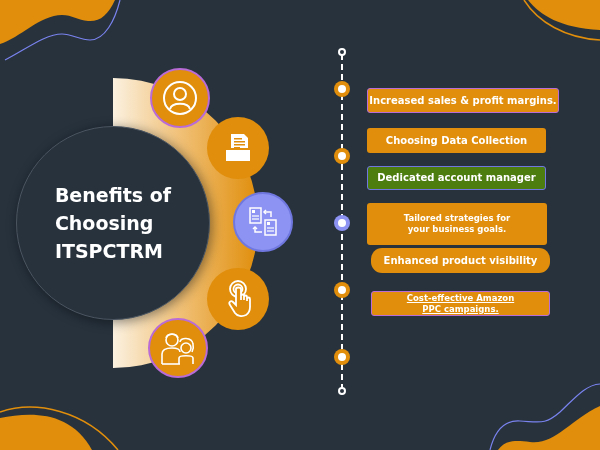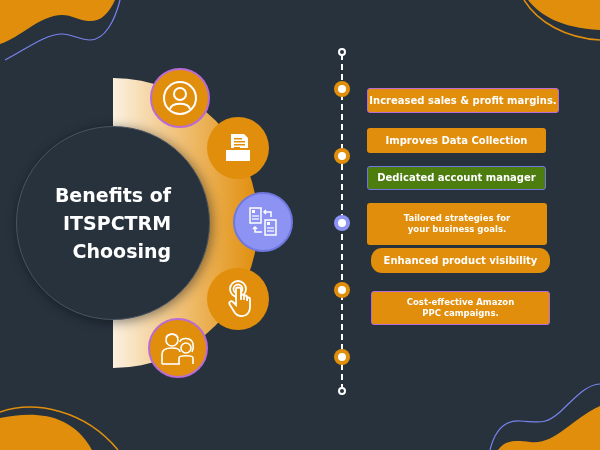--- a/index.html
+++ b/index.html
@@ -1,19 +1,19 @@
 <!DOCTYPE html>
 <html><head>
 <meta charset="utf-8">
 <style>
   html, body { margin: 0; padding: 0; }
   body { width: 600px; height: 450px; background: #27323d; position: relative; overflow: hidden; font-family: "DejaVu Sans", sans-serif; }
   .abs { position: absolute; }
   .deco { position: absolute; left: 0; top: 0; }
-  .big-circle { position: absolute; left: 16px; top: 126px; width: 192px; height: 192px; border-radius: 50%; background: #27323d; box-shadow: 2px 2px 12px rgba(0,0,0,0.45); border: 1px solid #4a5561; display: flex; align-items: center; justify-content: center; text-align: right; color: #fff; font-weight: bold; font-size: 19px; line-height: 28px; }
+  .big-circle { position: absolute; left: 16px; top: 126px; width: 192px; height: 192px; border-radius: 50%; background: #27323d; box-shadow: 2px 2px 12px rgba(0,0,0,0.45); border: 1px solid #4a5561; display: flex; align-items: center; justify-content: center; text-align: left; color: #fff; font-weight: bold; font-size: 19px; line-height: 28px; }
   .icon-circle { position: absolute; width: 56px; height: 56px; border-radius: 50%; background: #e08e0b; display: flex; align-items: center; justify-content: center; box-sizing: border-box; }
   .icon-circle.purple-border { border: 2px solid #b96bd6; }
   .icon-circle.blue { background: #8c93f2; border: 2px solid #7078e0; }
   .label-box { position: absolute; background: #e08e0b; color: #fff; font-weight: bold; font-size: 10px; text-align: center; border-radius: 3px; box-sizing: border-box; display: flex; align-items: center; justify-content: center; line-height: 12px; }
   .label-box.purple-border { border: 1.5px solid #b96bd6; }
   .label-box.blue { background: #4d7c0f; border: 1px solid #7078e0; }
   .label-box.small { font-size: 8.5px; line-height: 11px; }
   .tl-node { position: absolute; width: 16px; height: 16px; border-radius: 50%; background: #e08e0b; box-sizing: border-box; }
   .tl-node::after { content: ""; position: absolute; left: 4px; top: 4px; width: 8px; height: 8px; border-radius: 50%; background: #fff; }
   .tl-node.blue { background: #8c93f2; }
@@ -42,22 +42,22 @@
       <stop offset="0.45" stop-color="#f1c27a"></stop>
       <stop offset="1" stop-color="#e08e0b"></stop>
     </linearGradient>
   </defs>
   <path d="M113 78 A145 145 0 0 1 113 368 L113 318 A95 95 0 0 0 113 128 Z" fill="url(#arcg)"></path>
 </svg>
 
 <div class="big-circle">
   <div>
     <div>Benefits of</div>
+    <div>Choosing</div>
     <div>ITSPCTRM</div>
-    <div>Choosing</div>
   </div>
 </div>
 
 <div class="icon-circle purple-border" style="left:150px; top:68px; width:60px; height:60px;">
   <svg width="36" height="36" viewBox="0 0 36 36">
     <circle cx="18" cy="18" r="16" fill="none" stroke="#fff" stroke-width="2"></circle>
     <circle cx="18" cy="14" r="6" fill="none" stroke="#fff" stroke-width="2"></circle>
     <path d="M8 29 C10 22 26 22 28 29" fill="none" stroke="#fff" stroke-width="2"></path>
   </svg>
 </div>
@@ -119,26 +119,26 @@
 <div class="tl-node" style="left:334px; top:148px;"></div>
 <div class="tl-node blue" style="left:334px; top:215px;"></div>
 <div class="tl-node" style="left:334px; top:282px;"></div>
 <div class="tl-node" style="left:334px; top:349px;"></div>
 <div class="tl-end" style="left:338px; top:387px;"></div>
 
 <div class="label-box purple-border" style="left:367px; top:88px; width:192px; height:25px;">
   <span>Increased sales &amp; profit margins.</span>
 </div>
 <div class="label-box" style="left:367px; top:128px; width:179px; height:25px;">
-  <span>Improves Data Collection</span>
+  <span>Choosing Data Collection</span>
 </div>
 <div class="label-box blue" style="left:367px; top:166px; width:179px; height:24px;">
   <span>Dedicated account manager</span>
 </div>
 <div class="label-box small" style="left:367px; top:203px; width:180px; height:42px; padding:0 34px;justify-content:center;">
   <span>Tailored strategies for your business goals.</span>
 </div>
 <div class="label-box" style="left:371px; top:248px; width:179px; height:25px;border-radius:11px;">
   <span>Enhanced product visibility</span>
 </div>
-<div class="label-box purple-border small" style="left:371px; top:291px; width:179px; height:34px; padding:0 27px;">
+<div class="label-box purple-border small" style="left:371px; top:291px; width:179px; height:25px; padding:0 27px;text-decoration:underline;">
   <span>Cost-effective Amazon PPC campaigns.</span>
 </div>
 
 </body></html>

